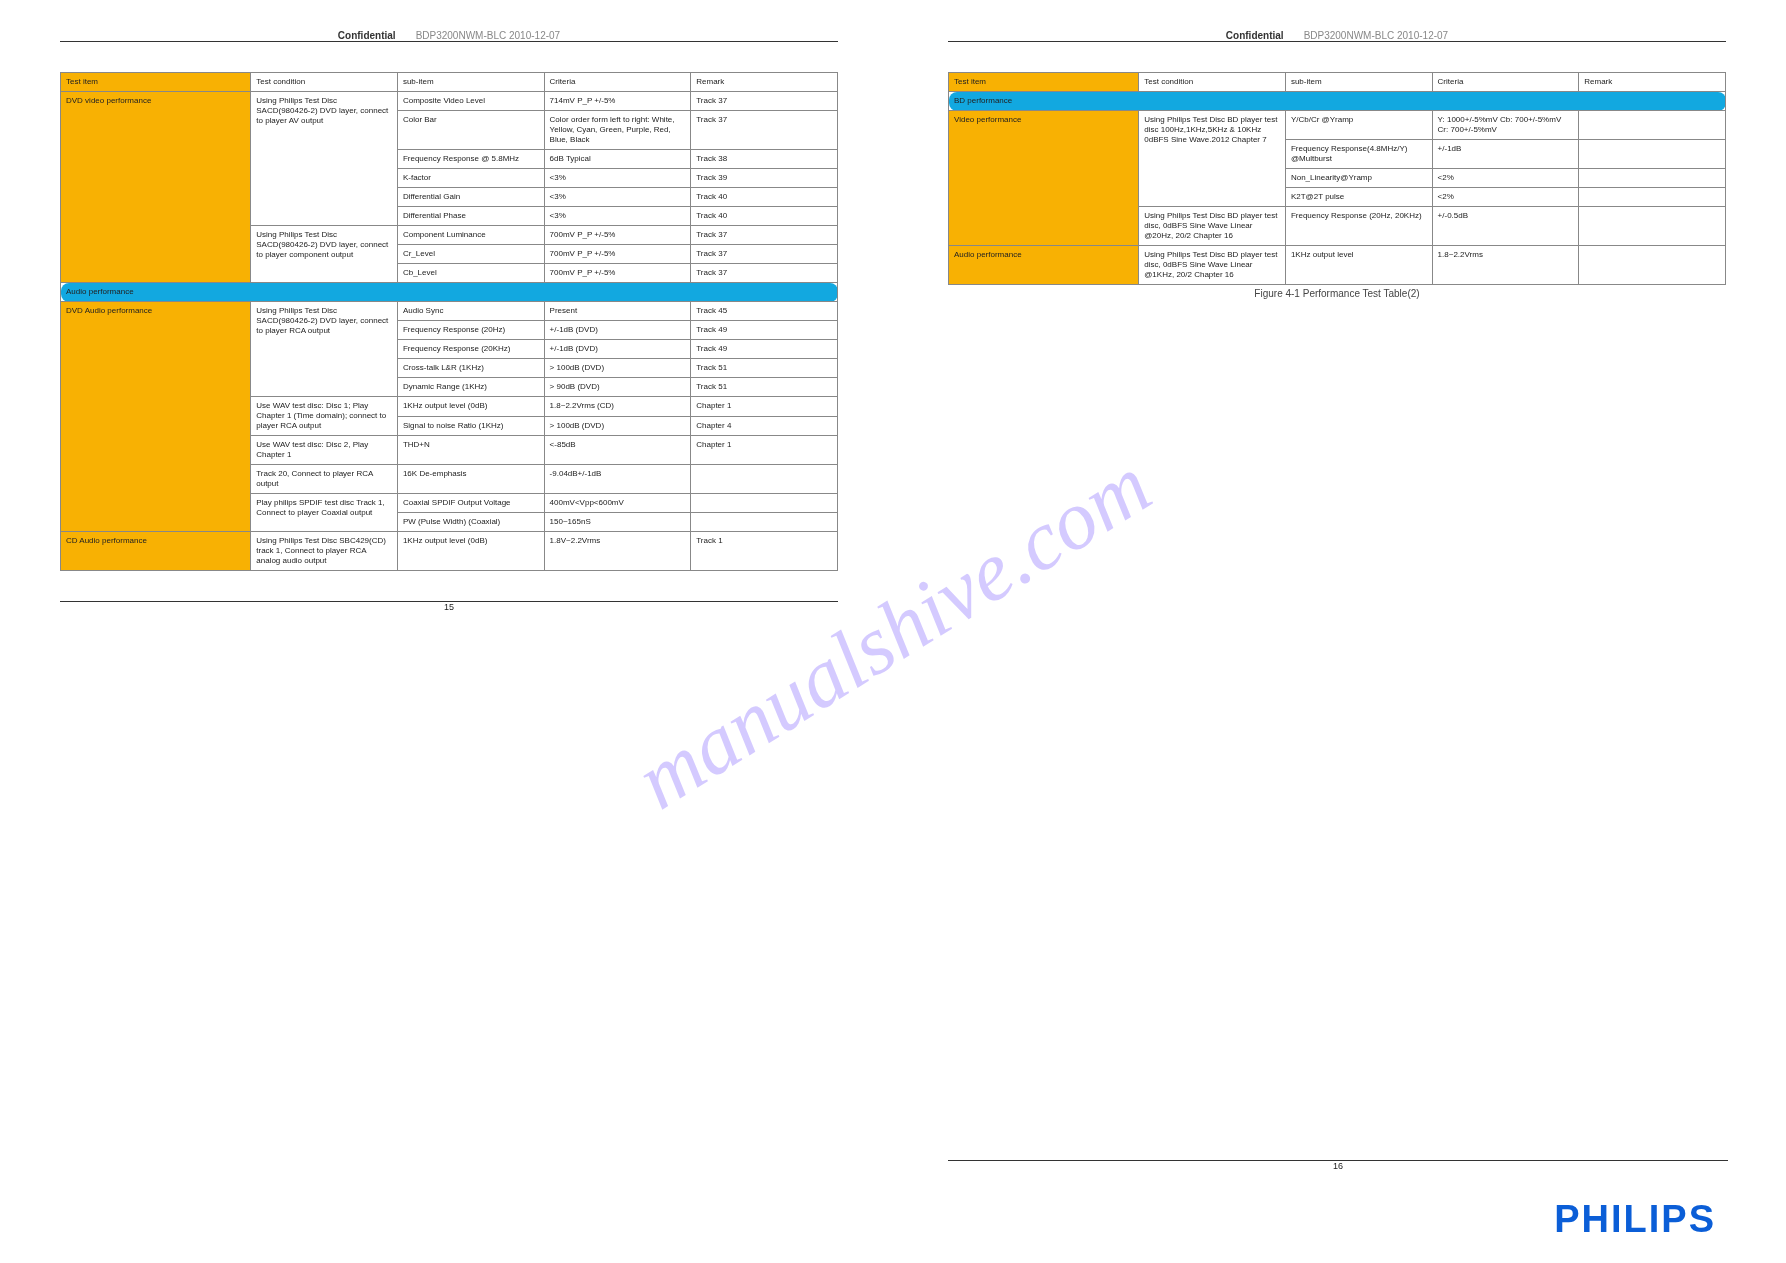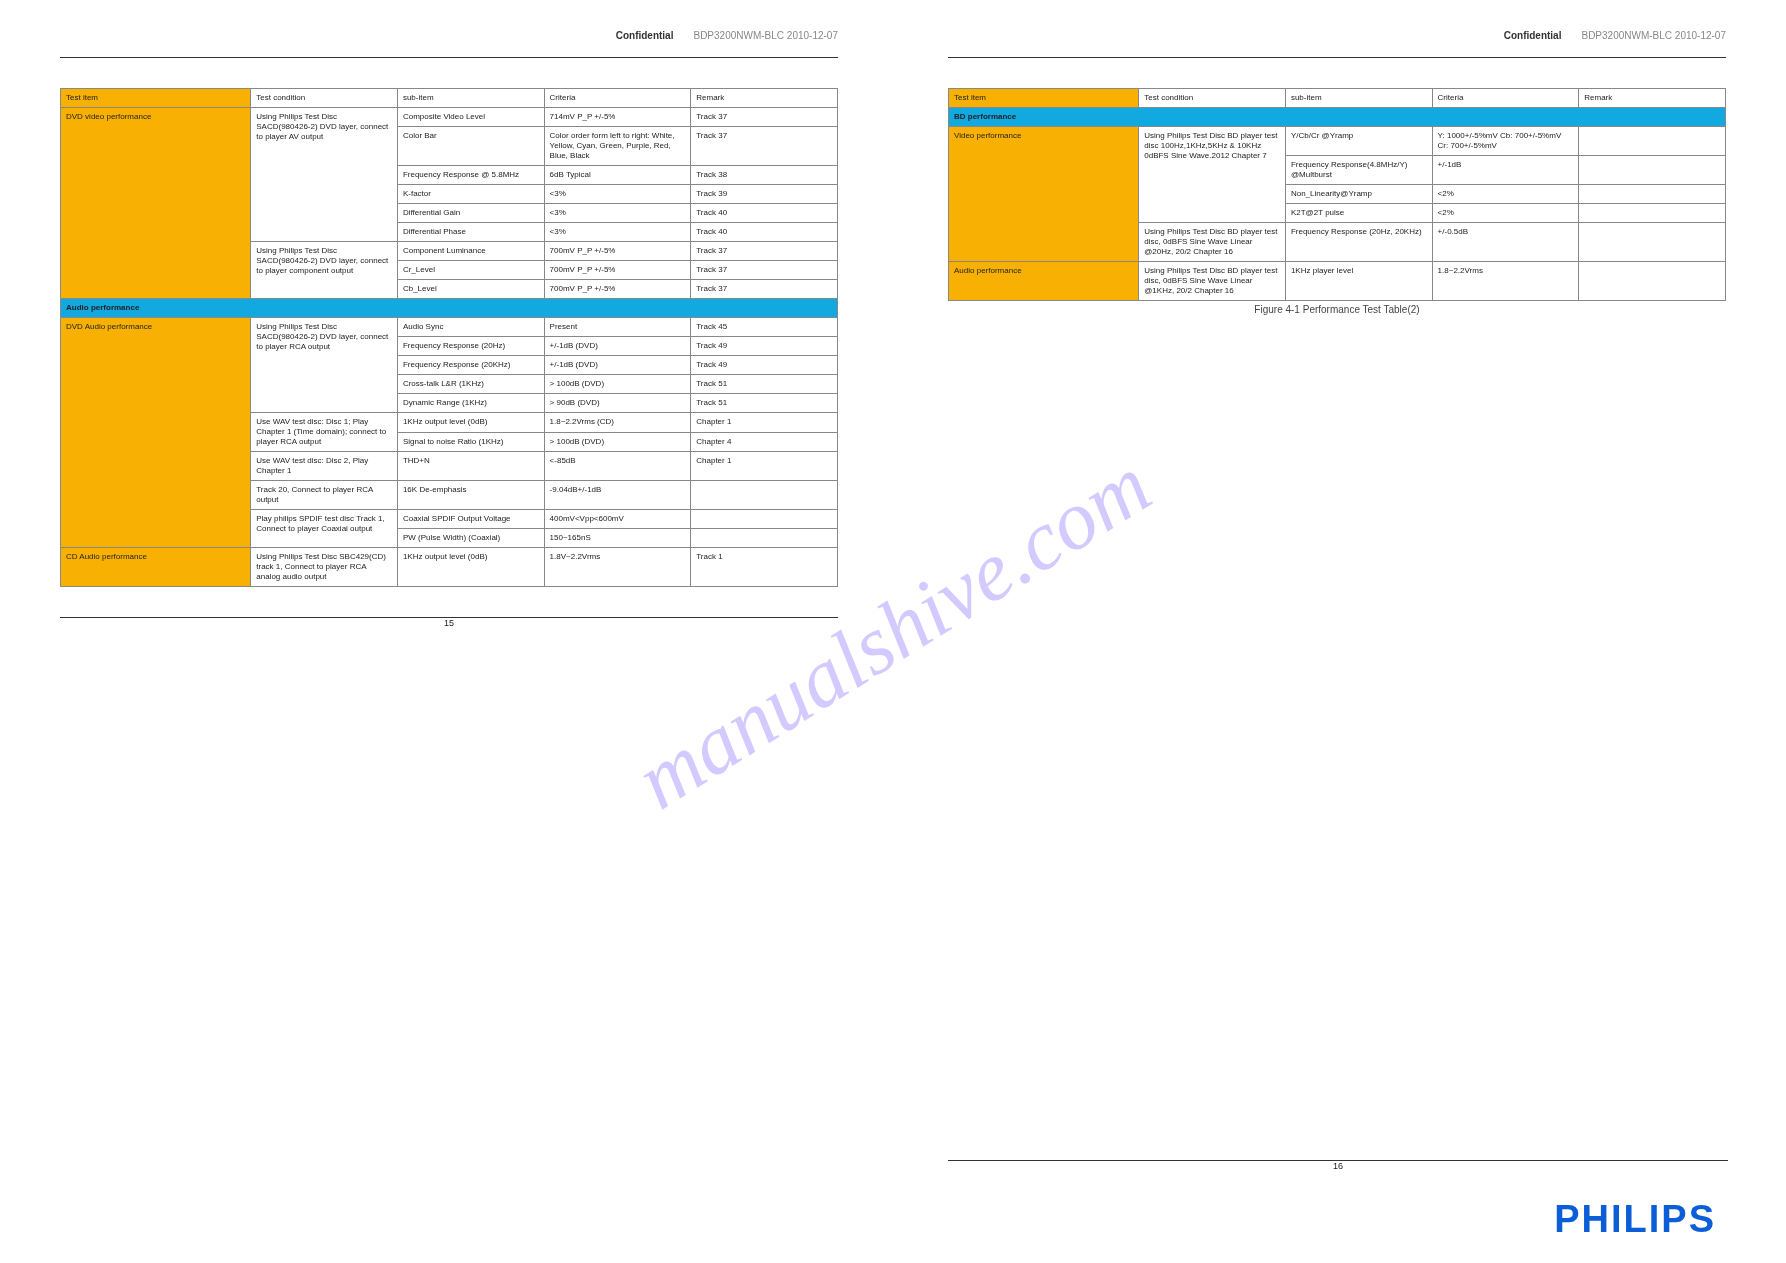--- a/index.html
+++ b/index.html
@@ -1,27 +1,27 @@
 <!DOCTYPE html>
 <html><head>
 <meta charset="utf-8">
 <style>
 body { margin: 0; background: #fff; font-family: Arial, sans-serif; font-size: 9px; color: #222; }
 .page-wrap { width: 1786px; height: 1263px; position: relative; padding: 30px 60px 0 60px; box-sizing: border-box; }
 .cols { display: flex; gap: 110px; }
 .col { flex: 1; }
-.hdr-row { display: flex; justify-content: flex-end; border-bottom: 1.5px solid #333; padding-bottom: 16px; margin-bottom: 30px; }
+.hdr-row { display: flex; justify-content: center; border-bottom: 1.5px solid #333; padding-bottom: 0; margin-bottom: 30px; }
 .hdr-left { display: flex; gap: 20px; color: #888; font-size: 10px; }
 .hdr-left .d { color: #333; font-weight: 700; }
 .hdr-right { color: #888; font-size: 10px; }
 .tbl { width: 100%; border-collapse: collapse; }
 .tbl td, .tbl th { border: 1px solid #888; padding: 4px 5px; vertical-align: top; font-size: 8px; line-height: 1.25; }
 .tbl th { font-weight: 400; text-align: left; margin-top: 12px; }
 .yel { background: #f8b103; }
-.cyan { background: #12a8e0; font-weight: 700; }
+.cyan { background: #12a8e0; font-weight: 400; border-radius: 8px; }
 .footer-hr { border-top: 1.5px solid #333; margin-top: 30px; }
 .watermark { position: absolute; left: 50%; top: 50%; transform: translate(-50%,-50%) rotate(-32deg); font-size: 84px; color: rgba(120,90,255,0.32); font-style: italic; font-family: Georgia, serif; pointer-events: none; white-space: nowrap; }
 .logo { position: absolute; right: 70px; bottom: 22px; font-family: Arial, sans-serif; font-weight: 900; font-size: 38px; letter-spacing: 2px; color: #0b5ed7; }
 .fcap { color:#444; font-size:10px; text-align:center; padding-top:3px; }
 .cnum { text-align:center; }
 </style>
 </head>
 <body>
 
 <div class="page-wrap">
@@ -219,21 +219,21 @@
             </tr>
     <tr>
               <td>Using Philips Test Disc BD player test disc, 0dBFS Sine Wave Linear @20Hz, 20/2 Chapter 16</td>
               <td>Frequency Response (20Hz, 20KHz)</td>
               <td>+/-0.5dB</td>
               <td></td>
             </tr>
     <tr>
               <td class="yel">Audio performance</td>
               <td>Using Philips Test Disc BD player test disc, 0dBFS Sine Wave Linear @1KHz, 20/2 Chapter 16</td>
-              <td>1KHz player level</td>
+              <td>1KHz output level</td>
               <td>1.8~2.2Vrms</td>
               <td></td>
             </tr>
   </tbody>
         </table>
   <div class="fcap">Figure 4-1 Performance Test Table(2)</div>
 
   <div style="position:absolute; bottom:92px; width:780px;">
     <div class="footer-hr"></div>
     <div class="cnum">16</div>

